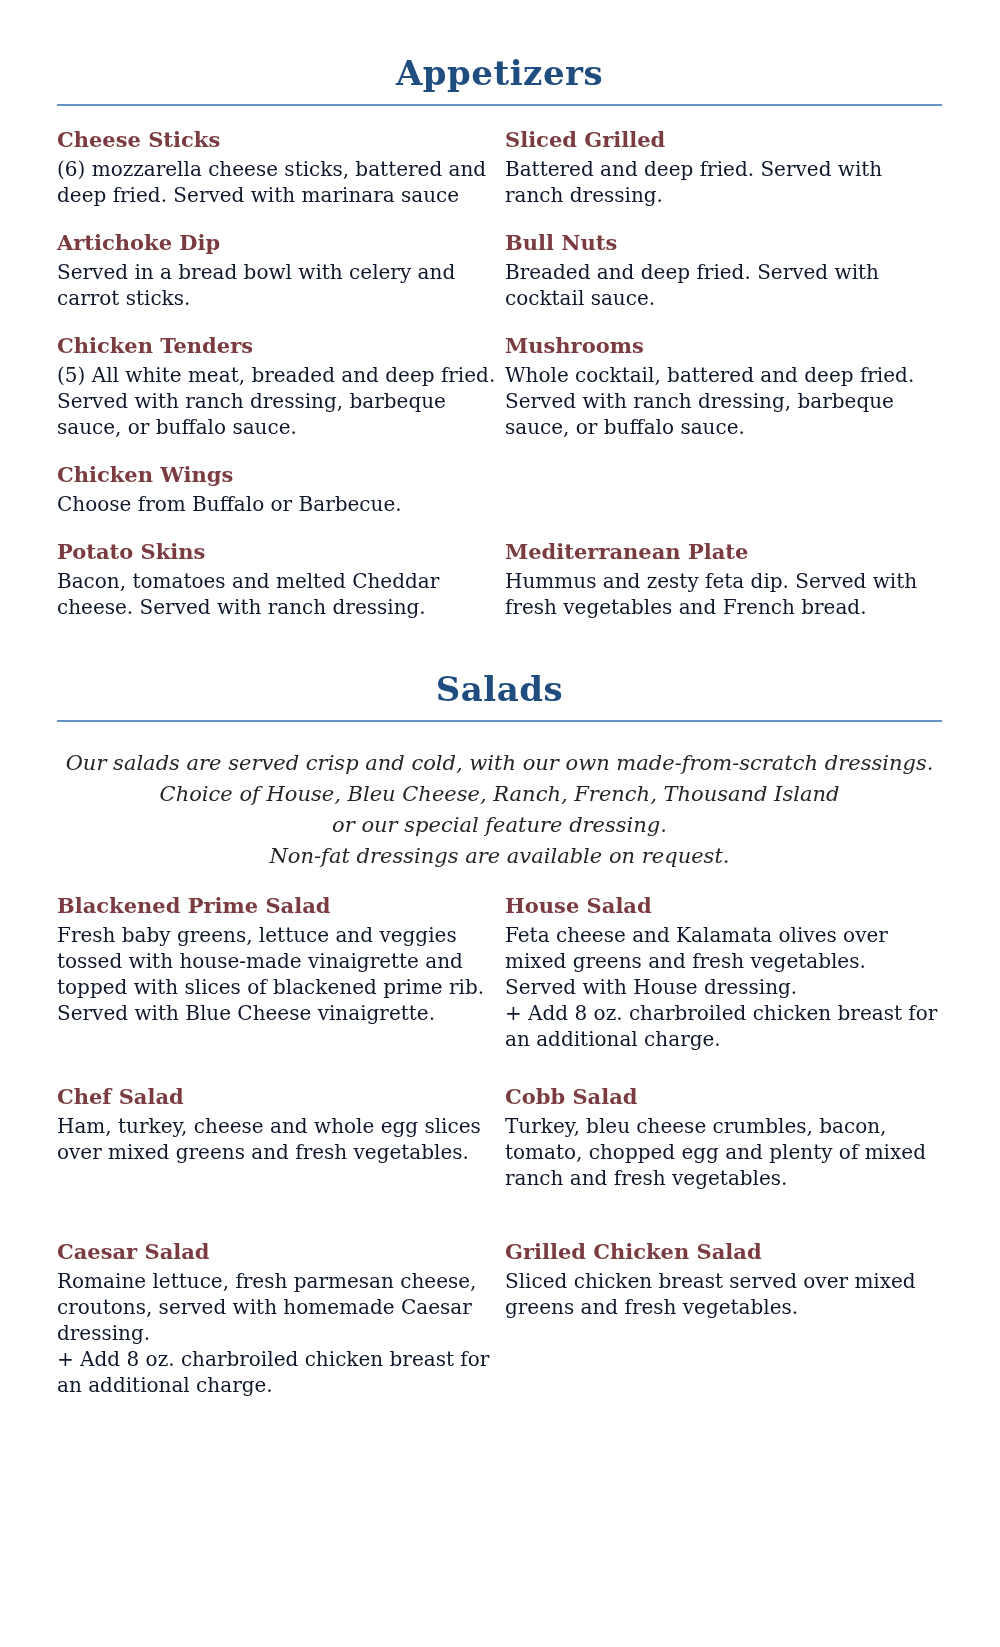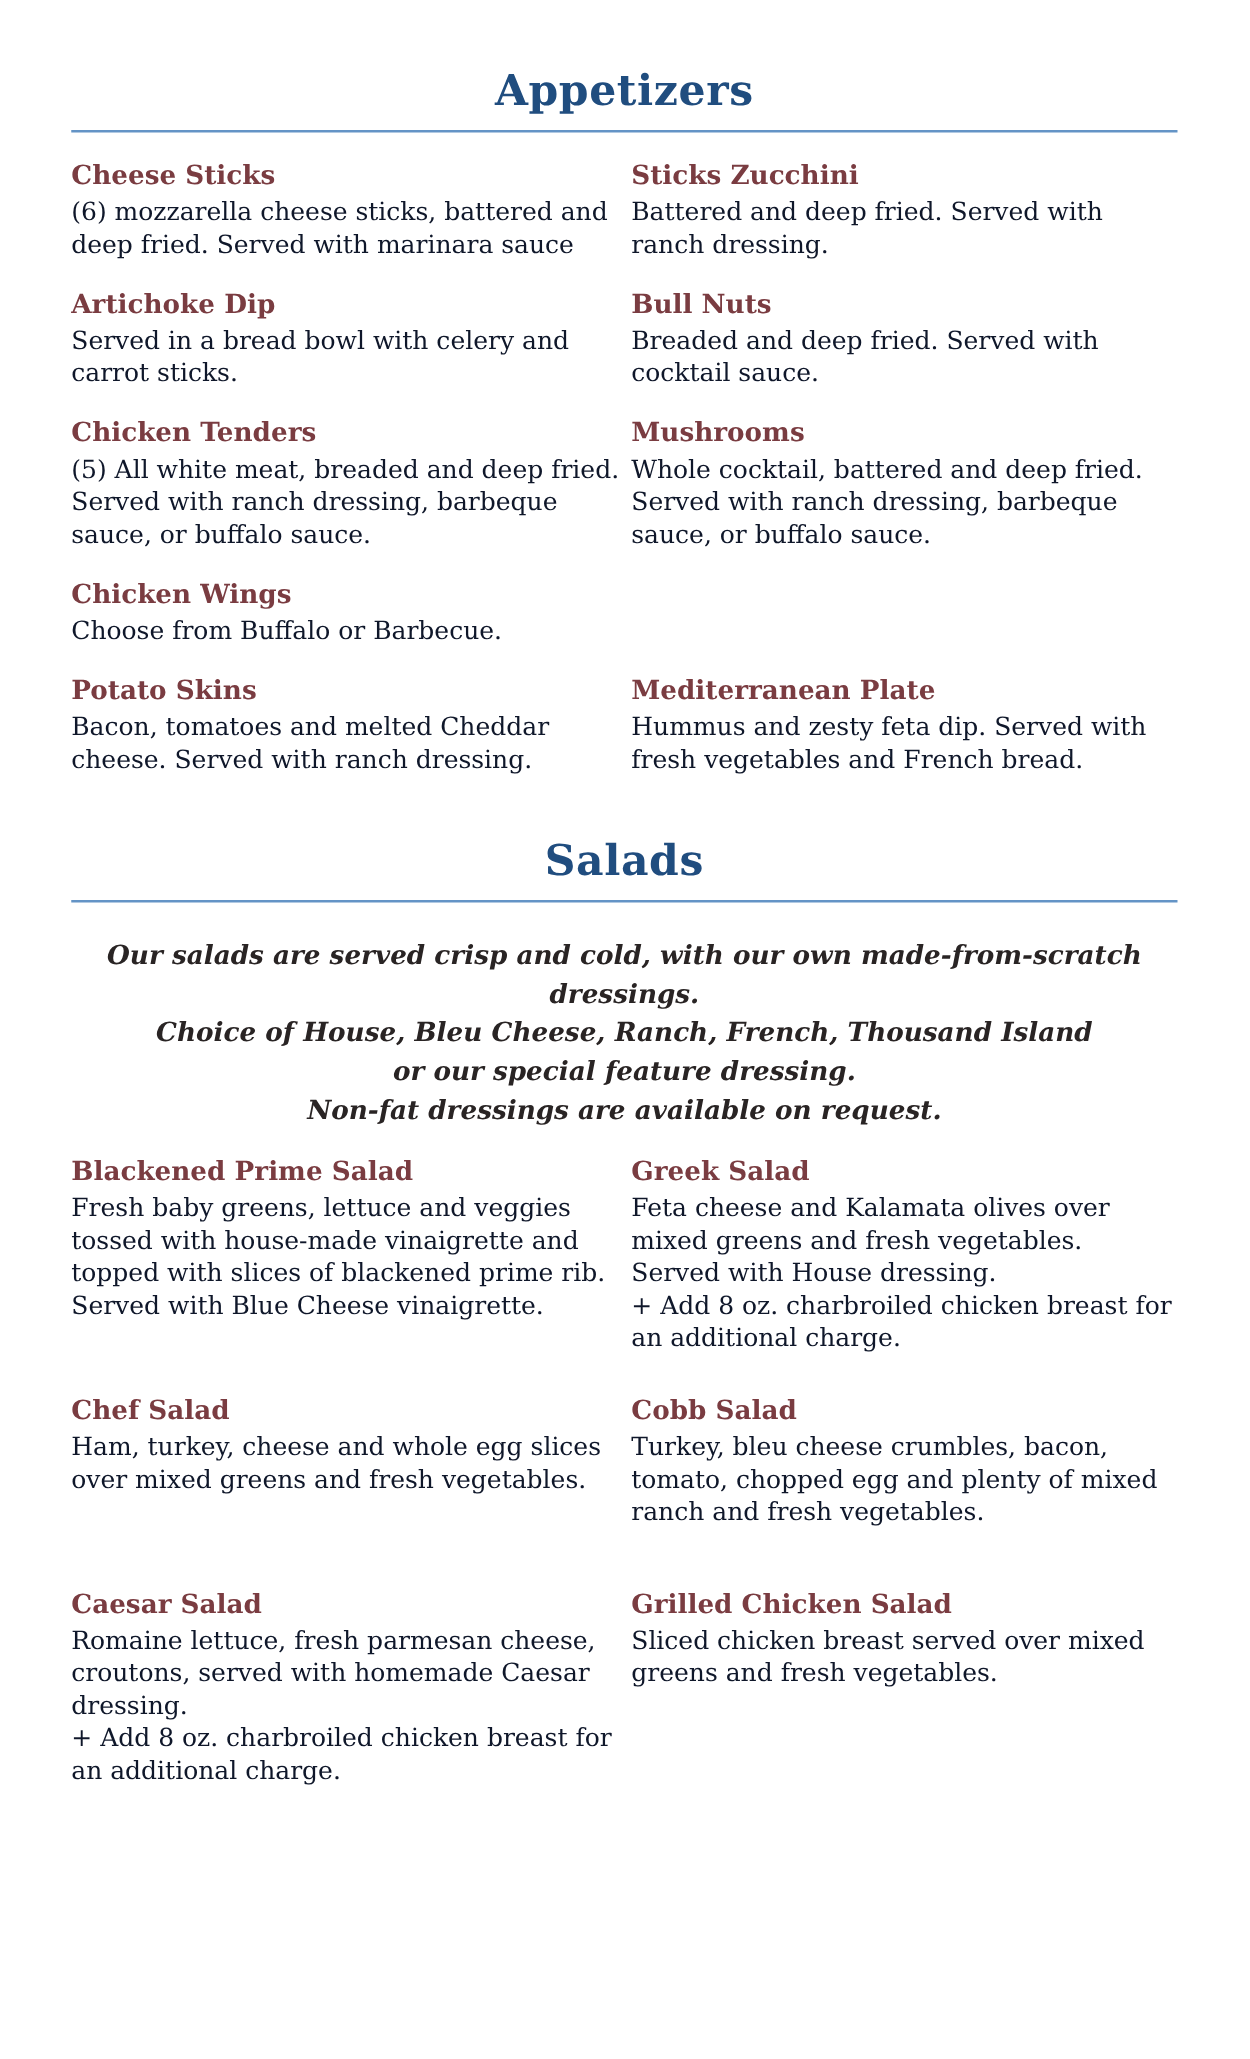--- a/index.html
+++ b/index.html
@@ -49,42 +49,41 @@
     color: #0f172a;
     margin: 0;
   }
   .intro {
     text-align: center;
     font-style: italic;
     font-size: 21px;
     line-height: 31px;
     color: #292424;
     margin: 26px 0 18px 0;
-    font-weight: bold;
   }
   .salads-section { margin-top: 48px; }
 </style>
 </head>
 <body>
 
 <div class="page">
 
   <section class="appetizers-section">
     <h1 class="section-title">Appetizers</h1>
     <hr class="rule">
 
     <div class="rows appetizers-rows">
 
       <div class="row">
         <div class="item">
           <h3 class="item-name">Cheese Sticks</h3>
           <p class="item-desc">(6) mozzarella cheese sticks, battered and deep fried. Served with marinara sauce</p>
         </div>
         <div class="item">
-          <h3 class="item-name">Sticks Zucchini</h3>
+          <h3 class="item-name">Sliced Grilled</h3>
           <p class="item-desc">Battered and deep fried. Served with ranch dressing.</p>
         </div>
       </div>
 
       <div class="row">
         <div class="item">
           <h3 class="item-name">Artichoke Dip</h3>
           <p class="item-desc">Served in a bread bowl with celery and carrot sticks.</p>
         </div>
         <div class="item">
@@ -138,21 +137,21 @@
     </div>
 
     <div class="rows salads-rows">
 
       <div class="row">
         <div class="item">
           <h3 class="item-name">Blackened Prime Salad</h3>
           <p class="item-desc">Fresh baby greens, lettuce and veggies tossed with house-made vinaigrette and topped with slices of blackened prime rib. Served with Blue Cheese vinaigrette.</p>
         </div>
         <div class="item">
-          <h3 class="item-name">Greek Salad</h3>
+          <h3 class="item-name">House Salad</h3>
           <p class="item-desc">Feta cheese and Kalamata olives over mixed greens and fresh vegetables. Served with House dressing.</p>
           <p class="item-desc">+ Add 8 oz. charbroiled chicken breast for an additional charge.</p>
         </div>
       </div>
 
       <div class="row gap-lg">
         <div class="item">
           <h3 class="item-name">Chef Salad</h3>
           <p class="item-desc">Ham, turkey, cheese and whole egg slices over mixed greens and fresh vegetables.</p>
         </div>

